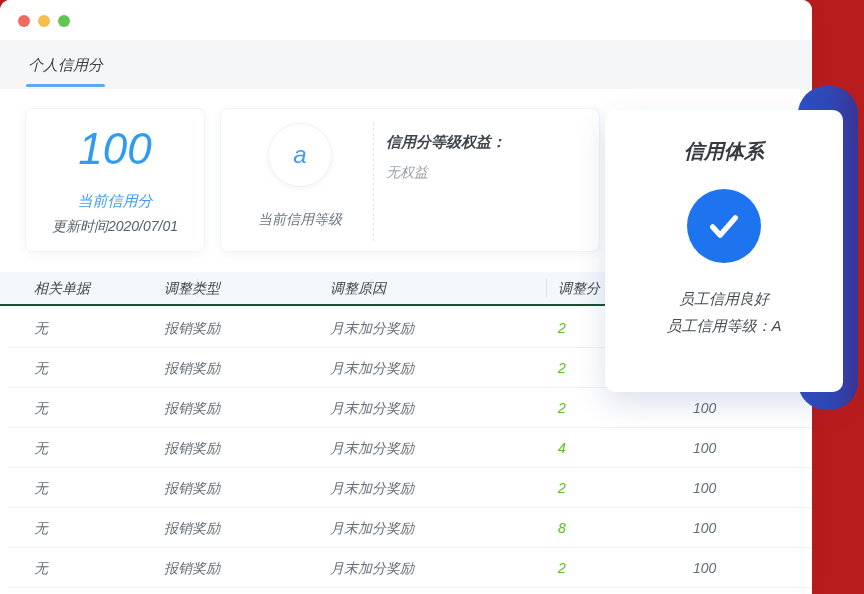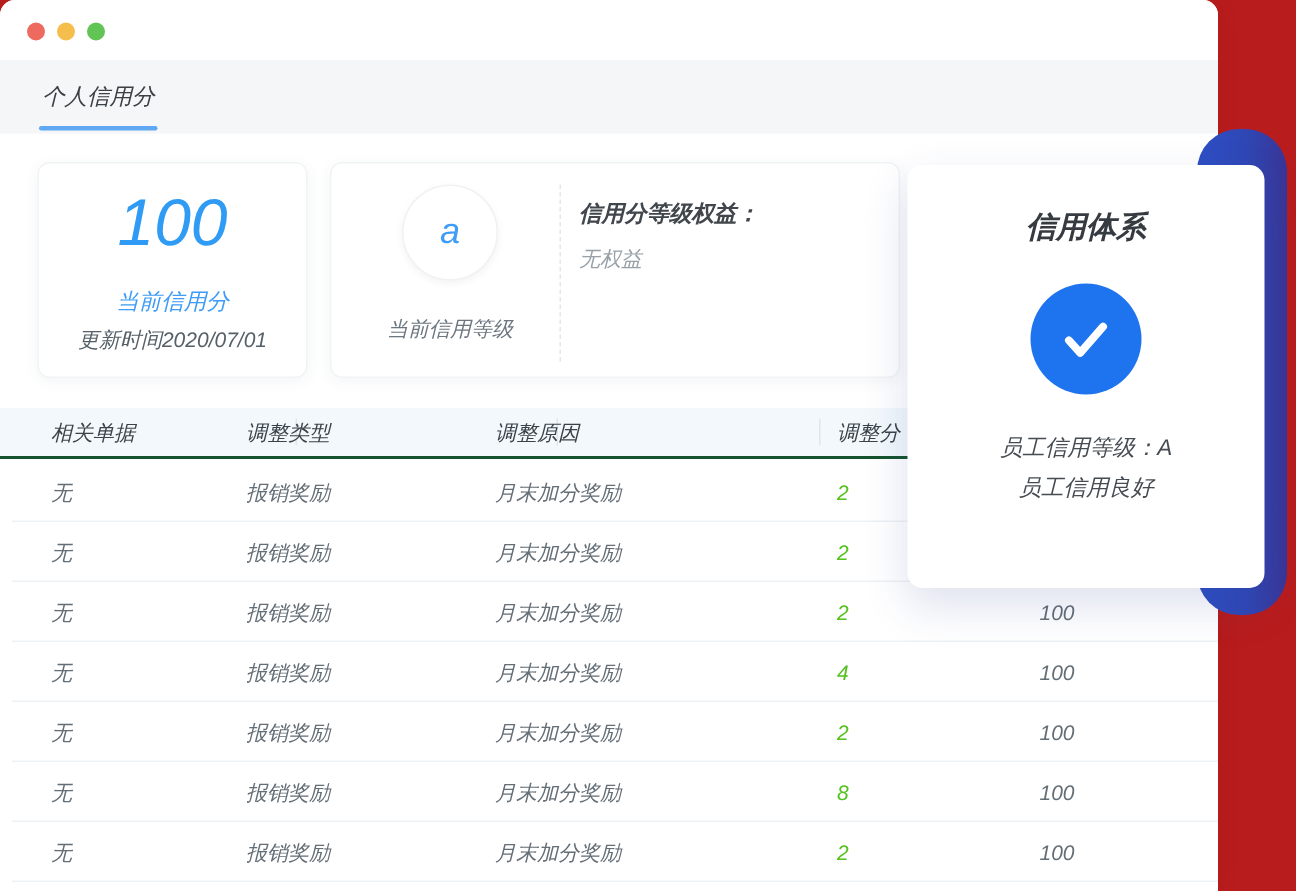--- a/index.html
+++ b/index.html
@@ -171,18 +171,18 @@
   <div class="accent-bar"></div>
 
   <div class="popup">
     <div class="popup-title">信用体系</div>
     <div class="popup-check">
       <svg viewBox="0 0 24 24" aria-hidden="true">
         <path d="M5.5 12.5l4.3 4.8 8.7-10" stroke="#ffffff" stroke-width="3" fill="none" stroke-linecap="round" stroke-linejoin="round"></path>
       </svg>
     </div>
     <div class="popup-lines">
+      <div>员工信用良好</div>
       <div>员工信用等级：A</div>
-      <div>员工信用良好</div>
     </div>
   </div>
 
 </div>
 
 </body></html>

